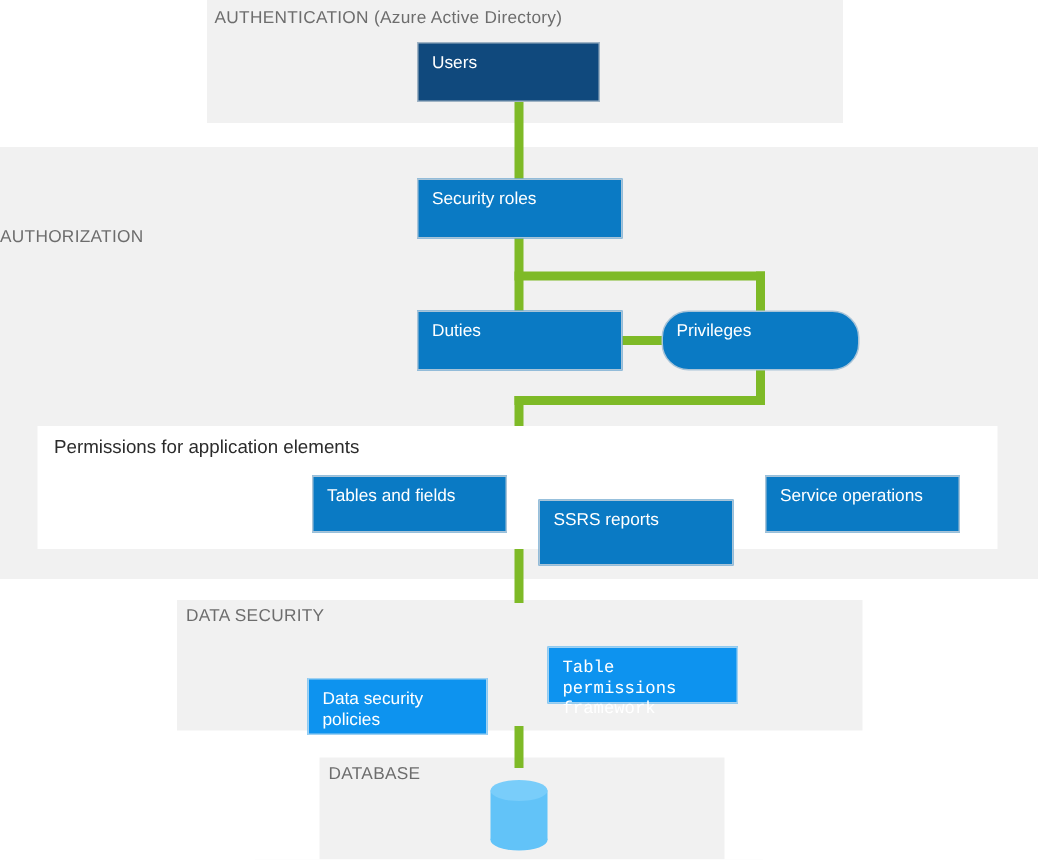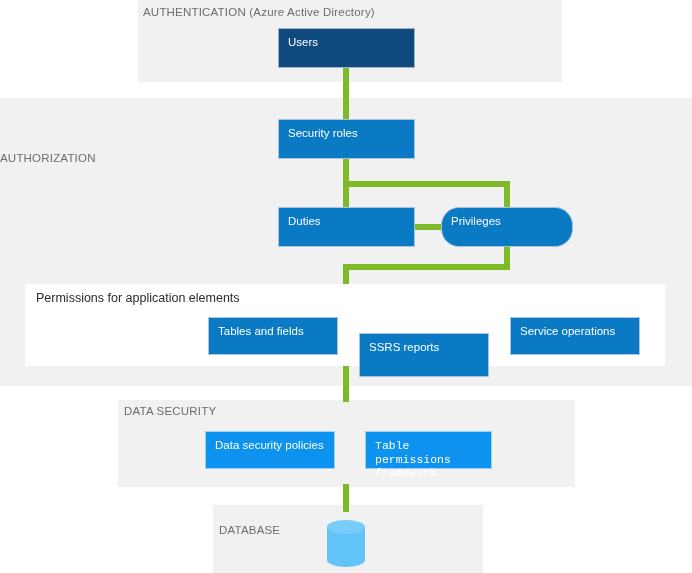--- a/index.html
+++ b/index.html
@@ -99,56 +99,56 @@
   <div class="band" style="left:138px; top:0px; width:424px; height:82px;"></div>
   <div class="band-title" style="left:143px; top:6px;text-align:right;">AUTHENTICATION (Azure Active Directory)</div>
 
   <div class="band" style="left:0px; top:98px; width:692px; height:288px;"></div>
   <div class="band-title" style="left:0; top:104px;margin-top:48px;">AUTHORIZATION</div>
 
   <div class="band" style="left:118px; top:400px; width:457px; height:87px;"></div>
   <div class="band-title" style="left:124px; top:405px;">DATA SECURITY</div>
 
   <div class="band" style="left:213px; top:505px; width:270px; height:68px;"></div>
-  <div class="band-title" style="left:219px; top:524px;">DATABASE</div>
+  <div class="band-title" style="left:219px; top:510px;">DATABASE</div>
 
   <div class="conn" style="left:343px; top:62px; width:6px; height:60px;"></div>
 
   <div class="conn" style="left:343px; top:155px; width:6px; height:57px;"></div>
 
   <div class="conn" style="left:343px; top:181px; width:167px; height:6px;"></div>
 
   <div class="conn" style="left:504px; top:181px; width:6px; height:31px;"></div>
 
   <div class="conn" style="left:412px; top:224px; width:34px; height:6px;"></div>
 
   <div class="conn" style="left:504px; top:244px; width:6px; height:26px;"></div>
   <div class="conn" style="left:343px; top:264px; width:167px; height:6px;"></div>
   <div class="conn" style="left:343px; top:264px; width:6px; height:26px;"></div>
 
   <div class="conn" style="left:343px; top:366px; width:6px; height:36px;"></div>
 
   <div class="conn" style="left:343px; top:484px; width:6px; height:28px;"></div>
 
-  <div class="node navy" style="left:278px; top:28px; width:137px; height:40px;">Users</div>
+  <div class="node navy" style="left:278px; top:28px; width:122px; height:40px;">Users</div>
 
   <div class="node blue" style="left:278px; top:119px; width:137px; height:40px;">Security roles</div>
 
   <div class="node blue" style="left:278px; top:207px; width:137px; height:40px;">Duties</div>
 
   <div class="node blue" style="left:441px; top:207px; width:132px; height:40px;border-radius:18px;">Privileges</div>
 
   <div class="panel-white" style="left:25px; top:284px; width:640px; height:82px;"></div>
   <div class="panel-title" style="left:36px; top:291px;">Permissions for application elements</div>
 
   <div class="node blue" style="left:208px; top:317px; width:130px; height:38px;">Tables and fields</div>
   <div class="node blue" style="left:359px; top:333px; width:130px; height:44px;">SSRS reports</div>
   <div class="node blue" style="left:510px; top:317px; width:130px; height:38px;">Service operations</div>
 
-  <div class="node bright" style="left:205px; top:431px; width:130px; height:38px;">Data security policies</div>
+  <div class="node bright" style="left:205px; top:452px; width:120px; height:38px;">Data security policies</div>
   <div class="node bright" style="left:365px; top:431px; width:127px; height:38px;font-family:Liberation Mono, monospace;">Table permissions
 framework</div>
 
   <div class="cylinder" style="left:327px; top:520px; width:38px; height:47px;">
     <div class="cyl-bottom"></div>
     <div class="cyl-body"></div>
     <div class="cyl-top"></div>
   </div>
 
 </div>

